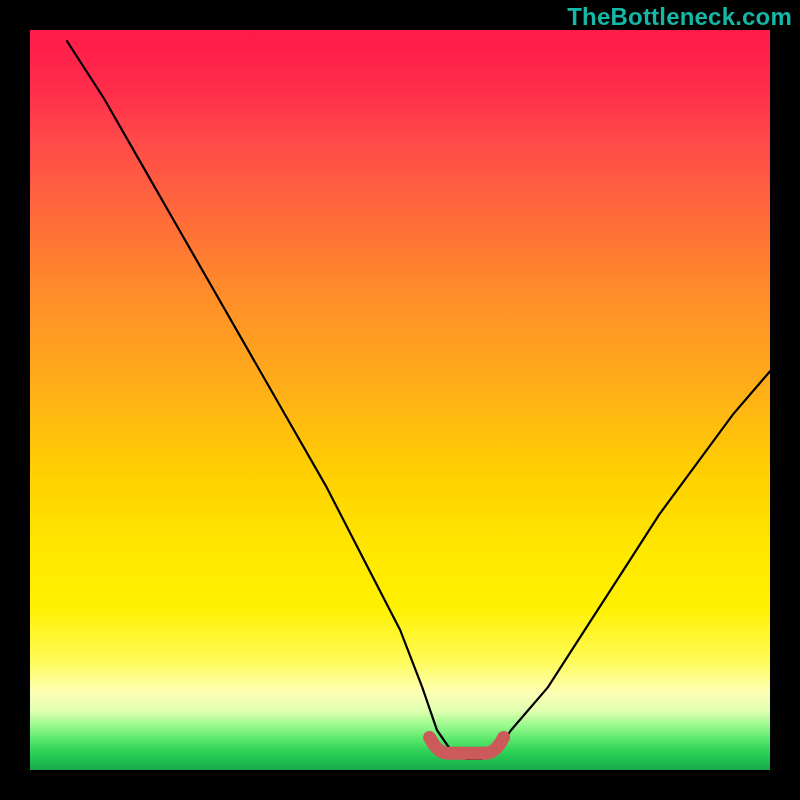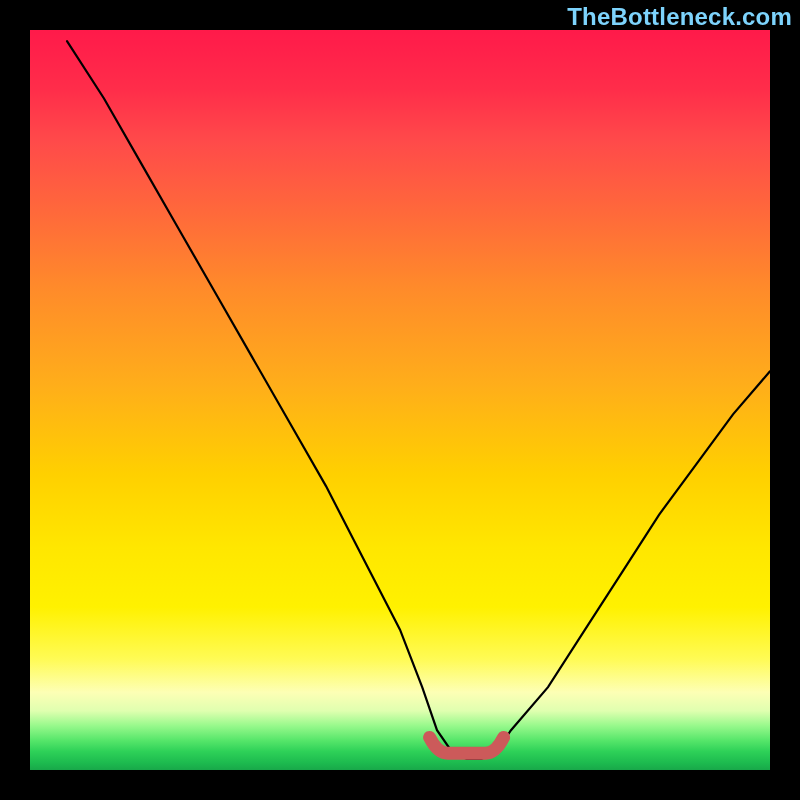--- a/index.html
+++ b/index.html
@@ -51,21 +51,21 @@
       #1dbb4f 99%,
       #18a849 100%
     );
   }
   .watermark {
     position: absolute;
     top: 3px;
     right: 8px;
     font-size: 24px;
     font-weight: 600;
-    color: #7dd3fc;
+    color: #14b8a6;
     letter-spacing: 0.2px;
     user-select: none;
   }
   svg.curve {
     position: absolute;
     left: 0;
     top: 0;
     width: 100%;
     height: 100%;
     overflow: visible;

